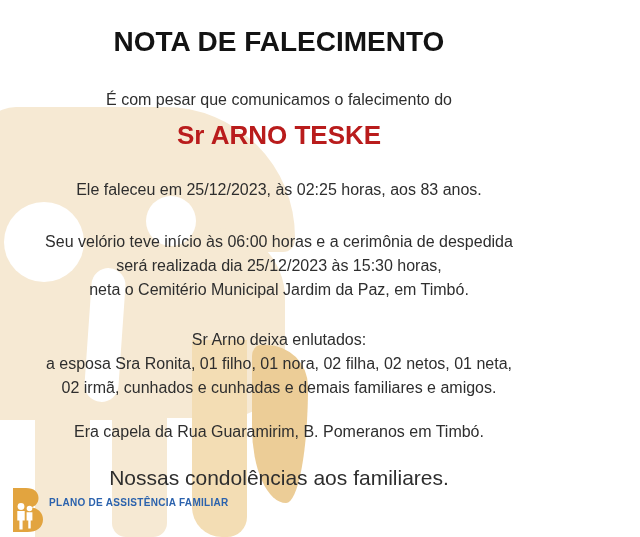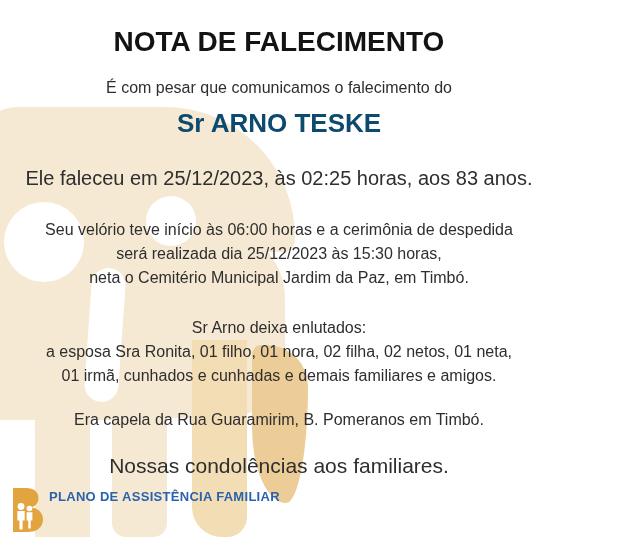--- a/index.html
+++ b/index.html
@@ -18,33 +18,33 @@
   .wm-leg-1    {left:35px;top:378px;width:55px;height:159px;background:#f6e9d3;}
   .wm-leg-2    {left:112px;top:378px;width:55px;height:159px;background:#f6e9d3;border-radius:0 0 14px 14px;}
   .wm-leg-3    {left:192px;top:340px;width:55px;height:197px;background:#f3ddb4;border-radius:0 0 20px 30px;}
   .wm-leaf     {left:252px;top:345px;width:56px;height:158px;background:#eccd97;border-radius:18% 85% 45% 70% / 8% 30% 85% 55%;}
   .wm-head-1   {left:4px;top:202px;width:80px;height:80px;background:#ffffff;border-radius:50%;}
   .wm-head-2   {left:146px;top:196px;width:50px;height:50px;background:#ffffff;border-radius:50%;}
   .wm-gap      {left:88px;top:268px;width:34px;height:134px;background:#ffffff;border-radius:17px;transform:rotate(4deg);}
   
   .content{position:absolute;inset:0;z-index:1;text-align:center;color:#2e2e2e;}
   .title{margin:26px 0 0;font-size:28px;line-height:32px;font-weight:800;letter-spacing:0px;color:#131313;}
-  .intro{margin:18px 0 0;font-size:16px;line-height:24px;}
-  .name{margin:8px 0 0;font-size:26px;line-height:30px;font-weight:800;color:#0c4a6e;}
-  .death{margin:28px 0 0;font-size:20px;line-height:24px;}
+  .intro{margin:30px 0 0;font-size:16px;line-height:24px;}
+  .name{margin:8px 0 0;font-size:26px;line-height:30px;font-weight:800;color:#b91c1c;}
+  .death{margin:28px 0 0;font-size:16px;line-height:24px;}
   .para{margin:28px 0 0;font-size:16px;line-height:24px;}
   .para span{display:block;}
   .mourners{margin:26px 16px 0;}
   .residence{margin:20px 0 0;font-size:16px;line-height:24px;}
   .condolences{margin:22px 0 0;font-size:21px;line-height:24px;}
   
   .logo{position:absolute;left:10px;top:487px;z-index:2;display:flex;align-items:flex-start;}
   .logo-icon{display:block;}
   .logo-text{margin-left:3px;text-align:left;}
-  .tagline{font-size:13px;font-weight:700;letter-spacing:0.3px;color:#2b62ad;margin-top:2px;}
+  .tagline{font-size:10px;font-weight:700;letter-spacing:0.3px;color:#2b62ad;margin-top:10px;}
   .brand{font-size:30px;line-height:30px;font-weight:800;letter-spacing:-1px;color:#1c4693;margin-top:0px;}
 </style>
 </head>
 <body>
 
 <div class="page">
 
   <div class="watermark">
     <div class="wm wm-top"></div>
     <div class="wm wm-torso-l"></div>
@@ -66,21 +66,21 @@
 
     <p class="para">
       <span>Seu velório teve início às 06:00 horas e a cerimônia de despedida</span>
       <span>será realizada dia 25/12/2023 às 15:30 horas,</span>
       <span>neta o Cemitério Municipal Jardim da Paz, em Timbó.</span>
     </p>
 
     <p class="para mourners">
       <span>Sr Arno deixa enlutados:</span>
       <span>a esposa Sra Ronita, 01 filho, 01 nora, 02 filha, 02 netos, 01 neta,</span>
-      <span>01 irmã, cunhados e cunhadas e demais familiares e amigos.</span>
+      <span>02 irmã, cunhados e cunhadas e demais familiares e amigos.</span>
     </p>
 
     <p class="residence">Era capela da Rua Guaramirim, B. Pomeranos em Timbó.</p>
     <p class="condolences">Nossas condolências aos familiares.</p>
   </div>
 
   <div class="logo">
     <svg class="logo-icon" width="36" height="46" viewBox="0 0 36 46" xmlns="http://www.w3.org/2000/svg">
       <path fill="#e2a43f" d="M3 1 h13 c8 0 12.5 4 12.5 10 c0 5 -3 8.2 -7 9.3 c6.5 1.2 11.5 5.2 11.5 12.2 c0 8 -6.5 12.5 -15.5 12.5 H3 Z"></path>
       <circle cx="11" cy="19.5" r="3.4" fill="#ffffff"></circle>

